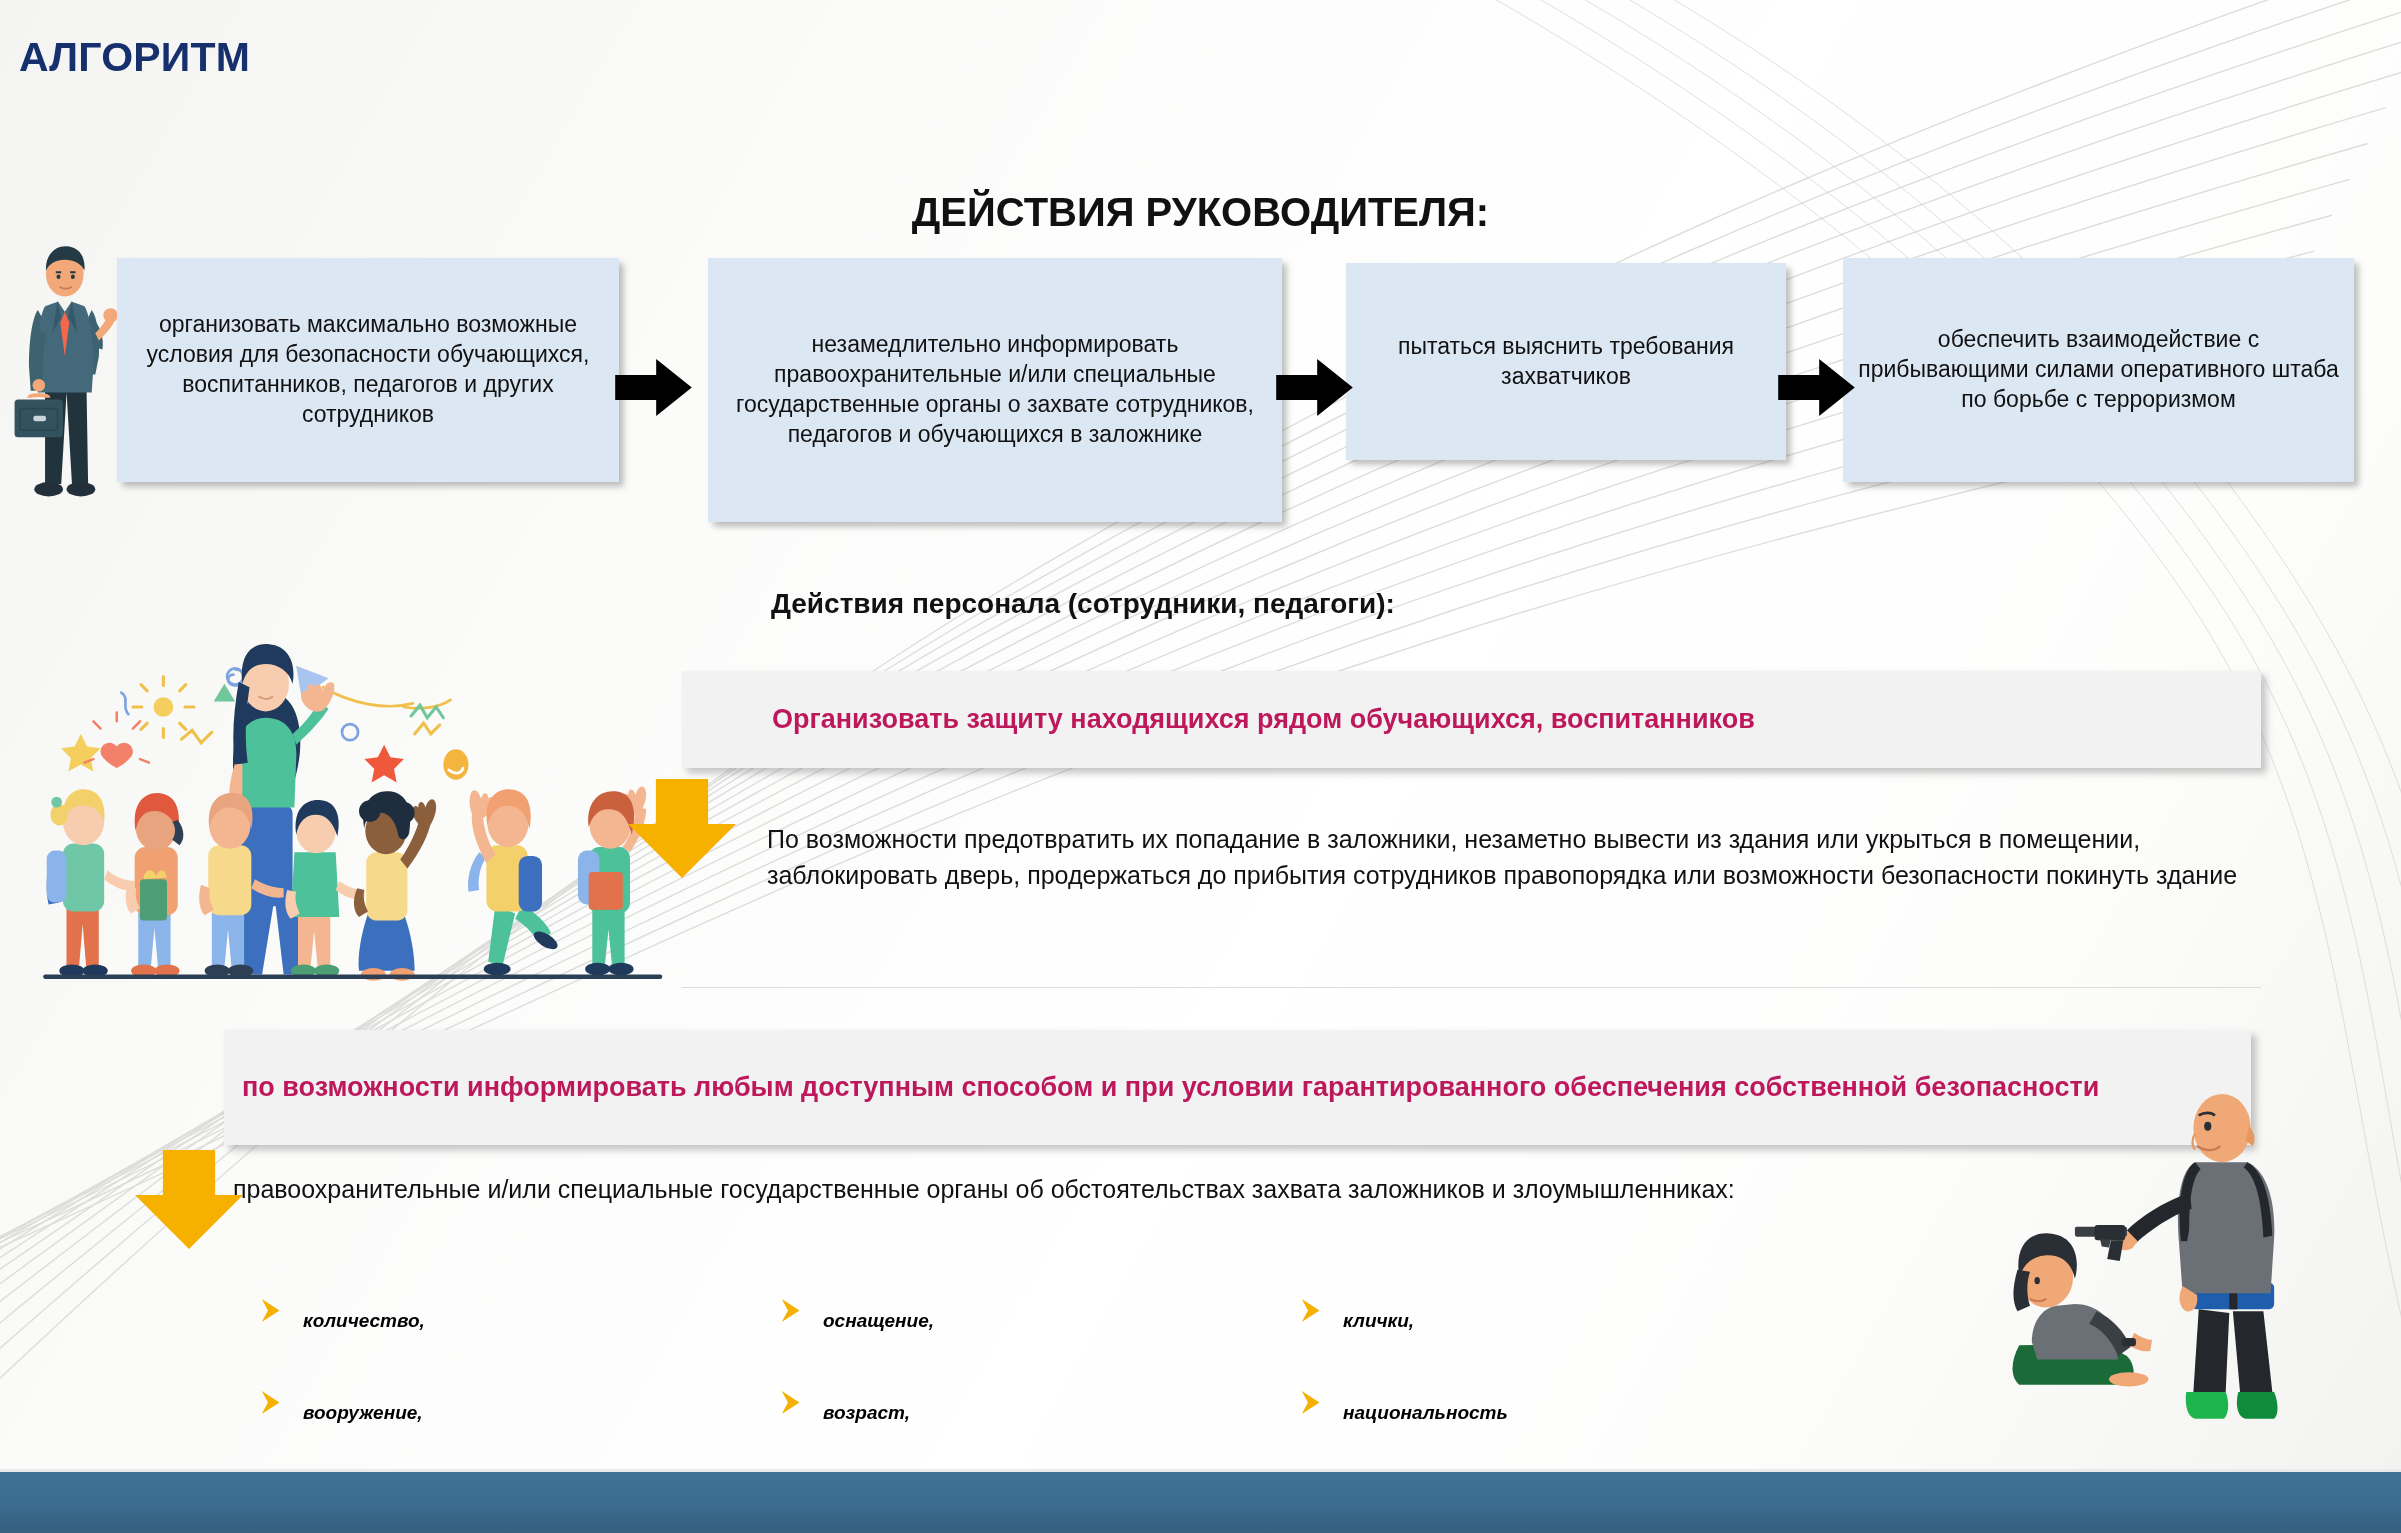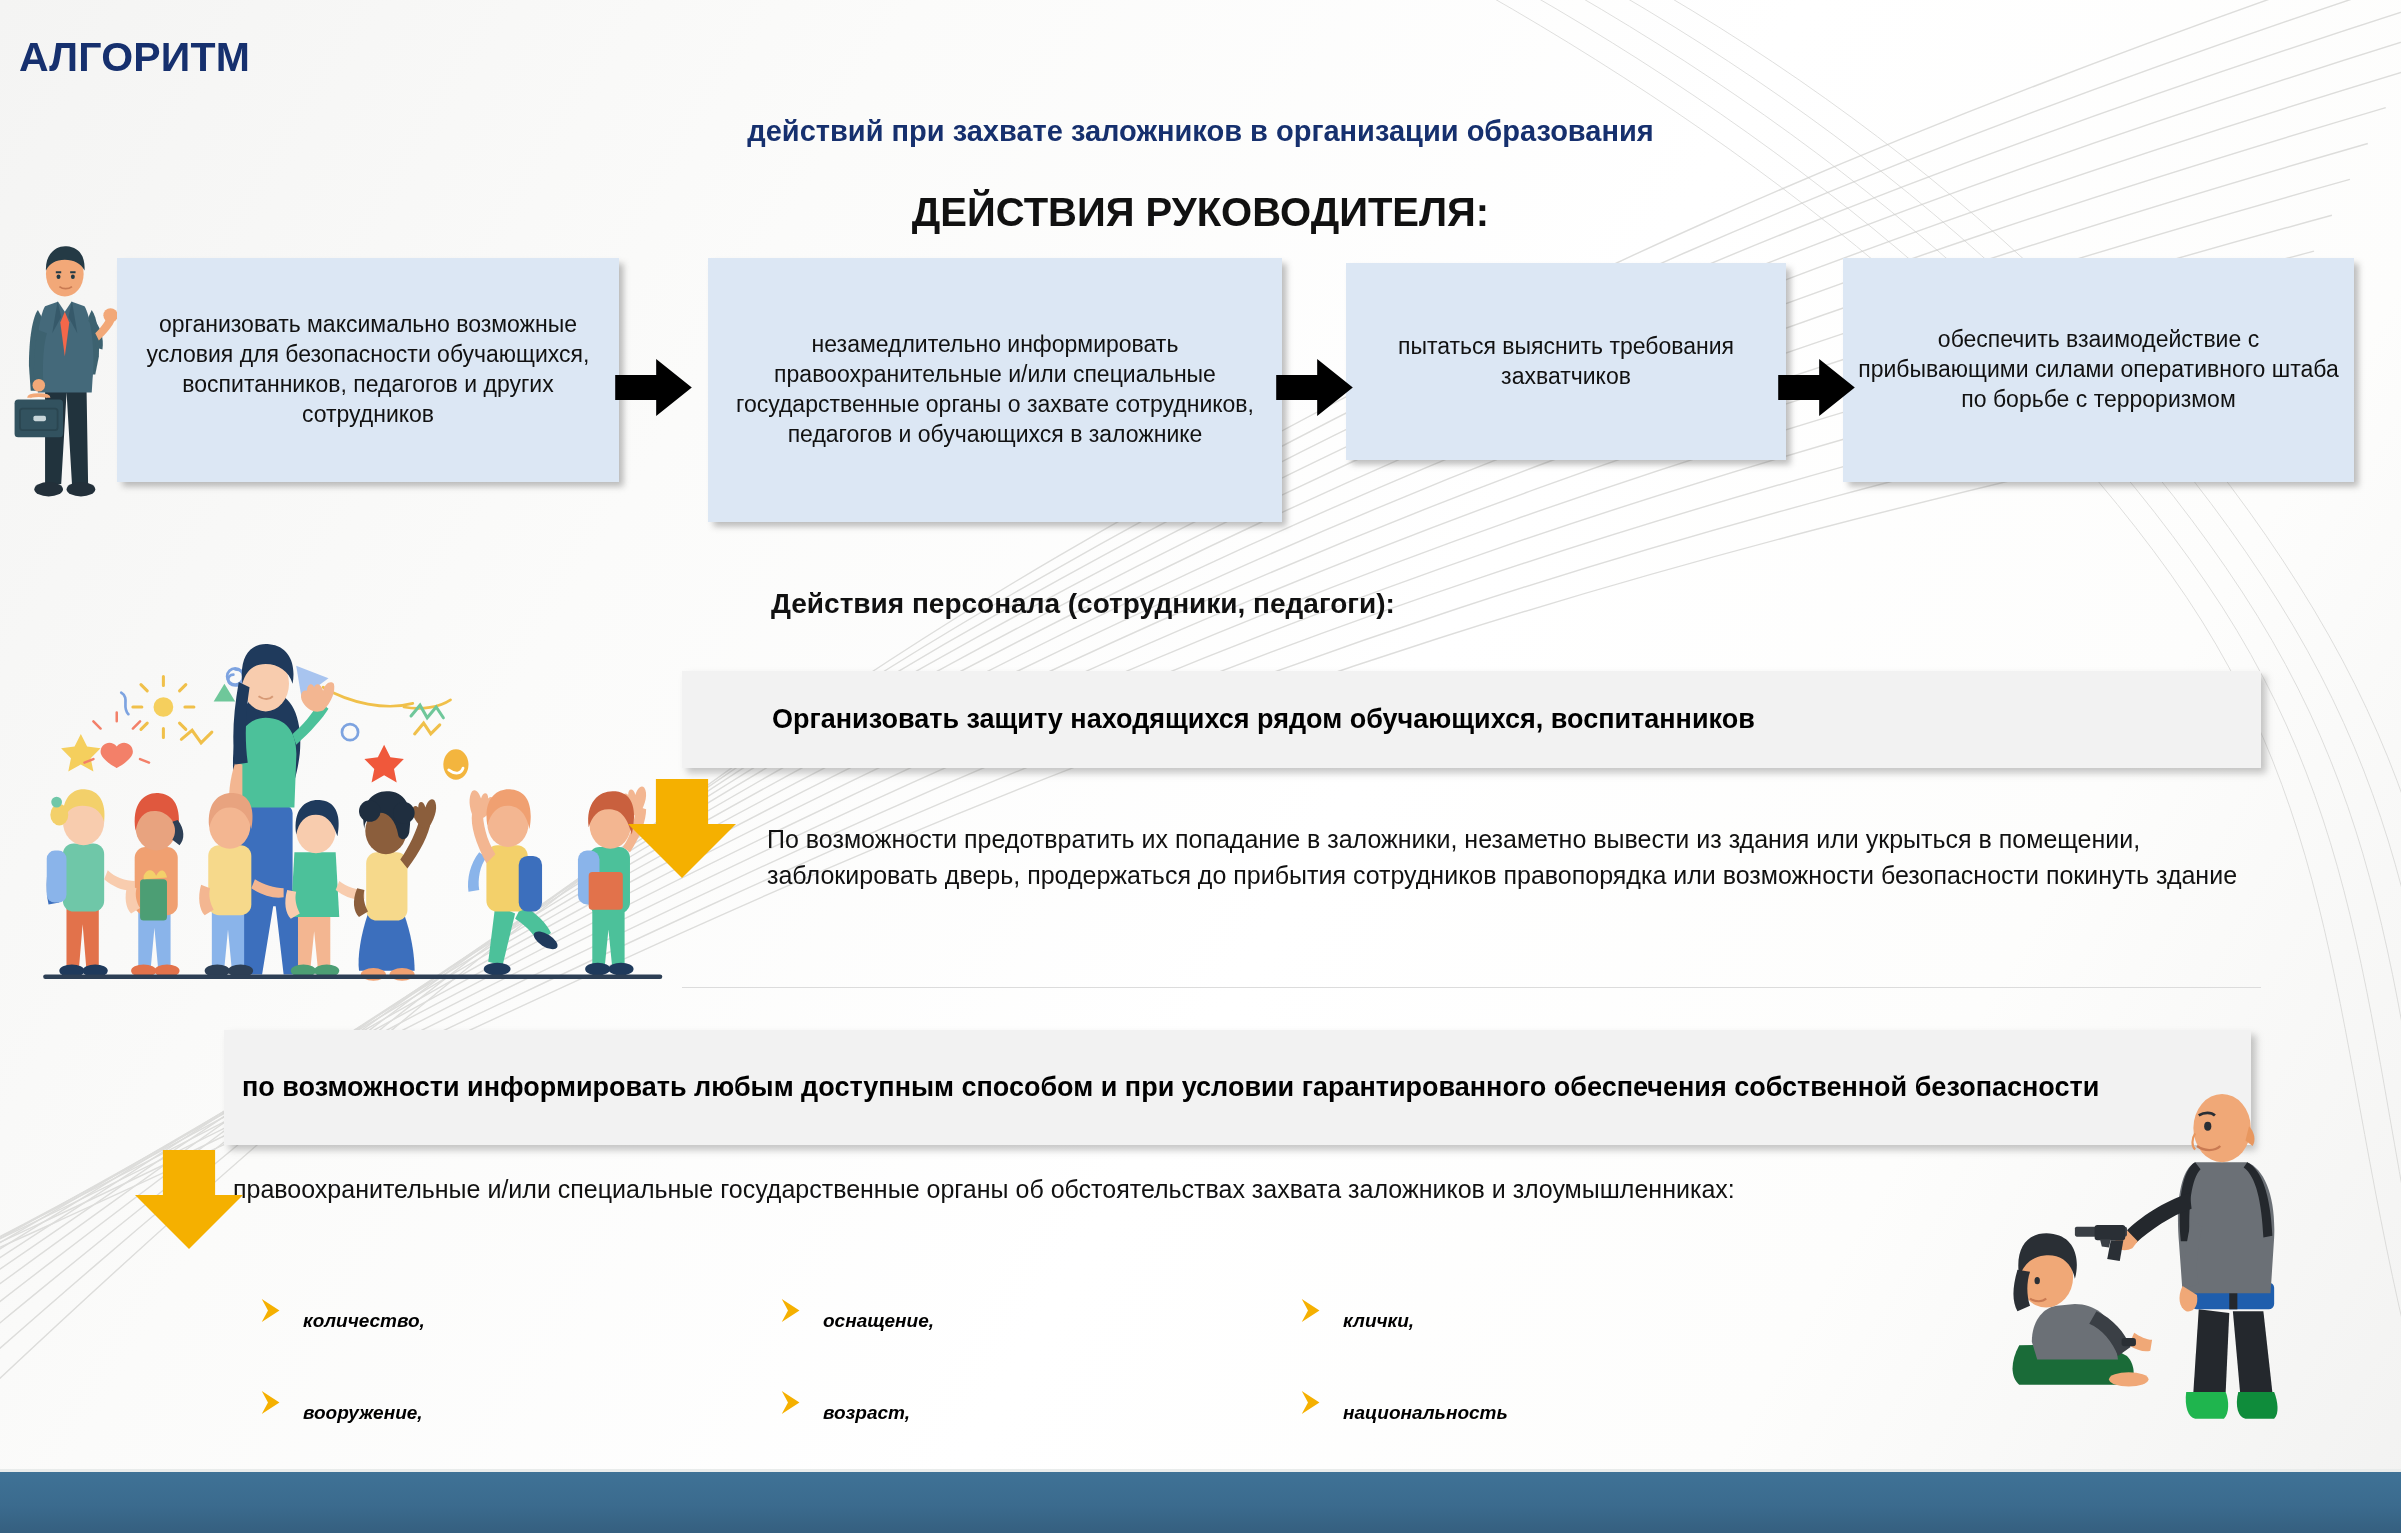--- a/index.html
+++ b/index.html
@@ -45,21 +45,21 @@
 
   .arrow-blk{position:absolute;z-index:5;}
   .arrow-blk svg{display:block;}
   .ar1{left:615px;top:359px;}
   .ar2{left:1276px;top:359px;}
   .ar3{left:1778px;top:359px;}
 
   
   .graybar{position:absolute;background:#f2f2f2;box-shadow:4.5px 5.4px 7.2px rgba(110,110,110,.40);z-index:3;
     display:flex;align-items:center;}
-  .graybar span{color:#000000;font-weight:bold;}
+  .graybar span{color:#be185d;font-weight:bold;}
   .gb-top{left:682px;top:671px;width:1579px;height:97px;}
   .gb-top span{font-size:27px;padding-left:90px;}
   .gb-mid{left:224px;top:1030px;width:2027px;height:115px;}
   .gb-mid span{font-size:27px;padding-left:18px;line-height:1.34;display:block;}
 
   
   .para{position:absolute;z-index:4;color:#111;font-size:25px;line-height:1.44;}
   .para-1{left:767px;top:821px;width:1507px;}
   .para-2{left:233px;top:1171px;width:1525px;}
 
@@ -113,21 +113,20 @@
         <path d="M1560 -60 C 1900 120, 2220 360, 2420 640 S 2600 1180, 2700 1560"></path>
         <path d="M1610 -60 C 1950 120, 2265 365, 2460 650 S 2635 1190, 2730 1570"></path>
         <path d="M1660 -60 C 2000 120, 2310 370, 2500 660 S 2670 1200, 2760 1580"></path>
         <path d="M1710 -60 C 2050 120, 2355 375, 2540 670 S 2705 1210, 2790 1590"></path>
         <path d="M1760 -60 C 2100 120, 2400 380, 2580 680 S 2740 1220, 2820 1600"></path>
       </g>
     </svg>
   </div>
 
   <div class="title-main">АЛГОРИТМ</div>
-  <div class="title-sub">действий при захвате заложников в организации образования</div>
   <div class="section-head-1">ДЕЙСТВИЯ РУКОВОДИТЕЛЯ:</div>
   <div class="section-head-2">Действия персонала (сотрудники, педагоги):</div>
 
   <div class="flowrow">
     <div class="fbox fb1">
       <p>организовать максимально возможные условия для безопасности обучающихся, воспитанников, педагогов и других сотрудников</p>
     </div>
     <div class="fbox fb2">
       <p>незамедлительно информировать правоохранительные и/или специальные государственные органы о захвате сотрудников, педагогов и обучающихся в заложнике</p>
     </div>

